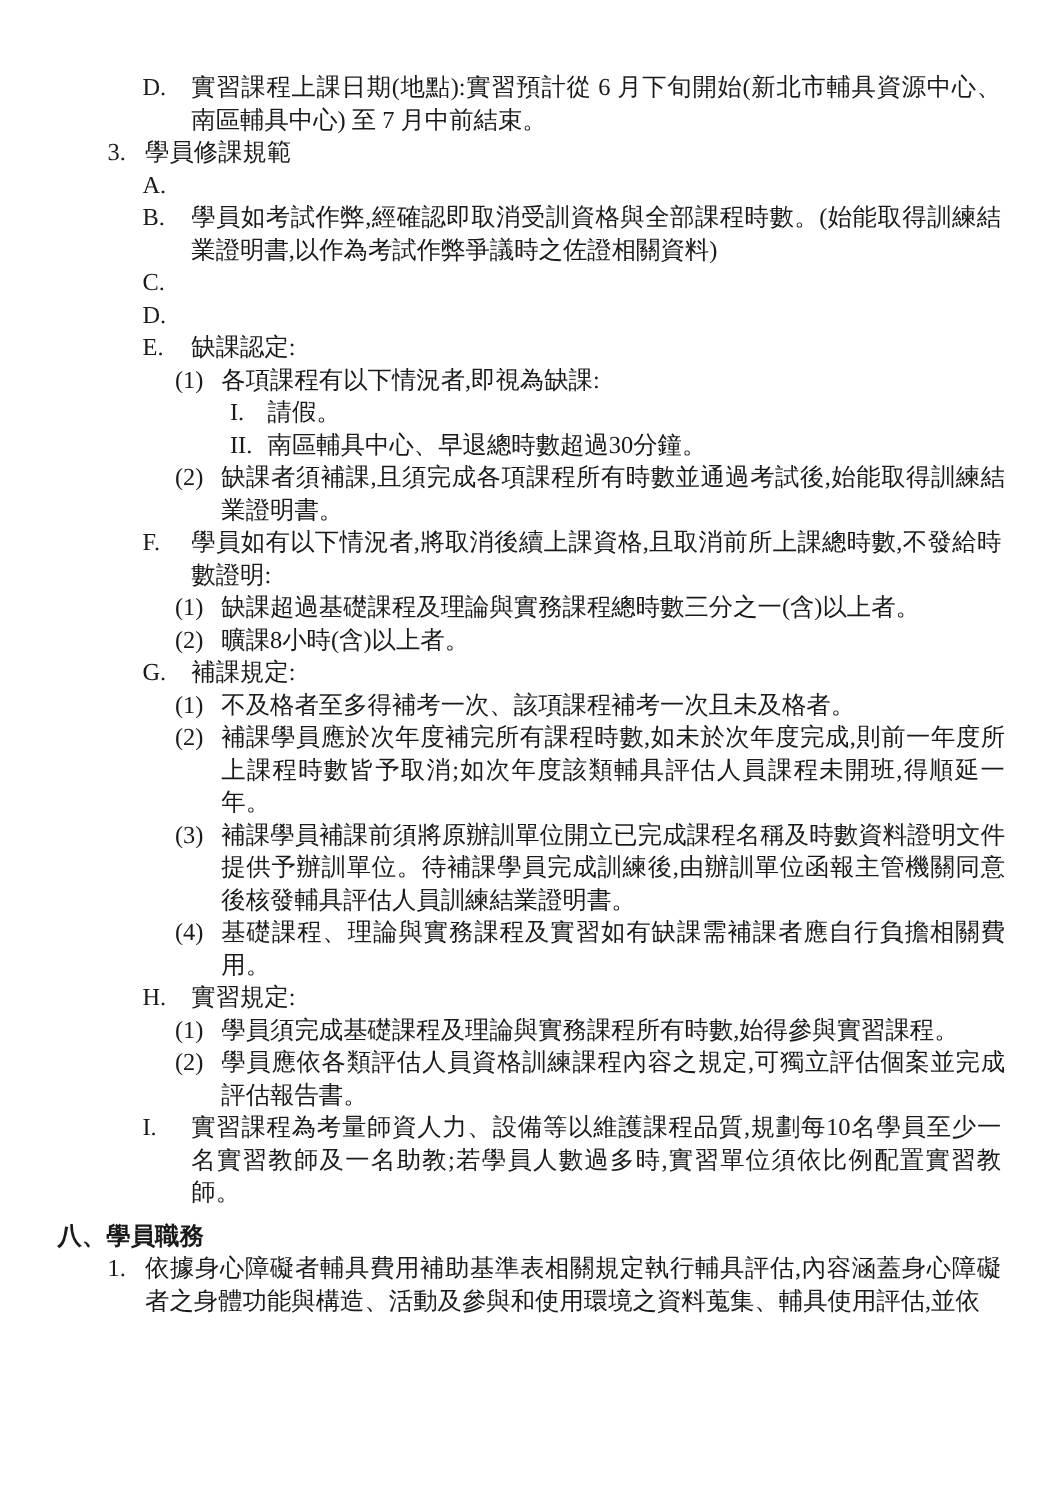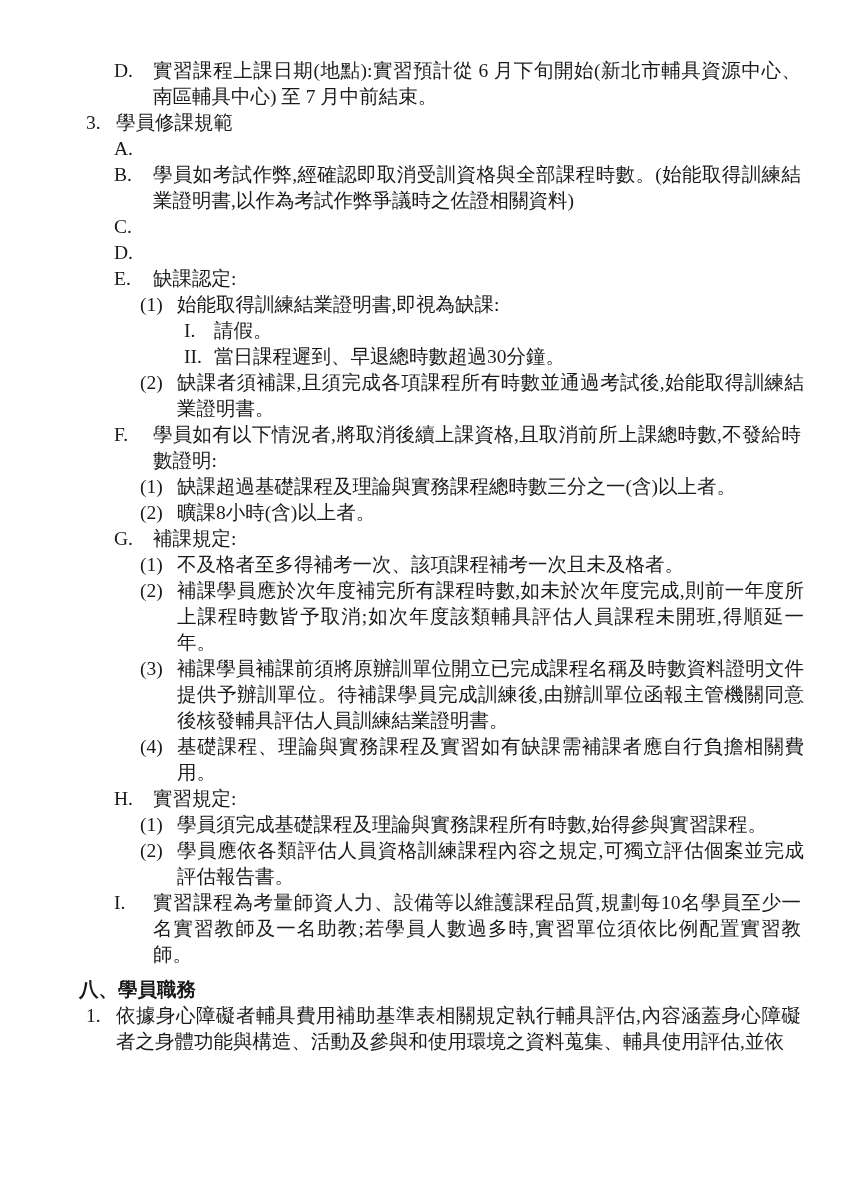--- a/index.html
+++ b/index.html
@@ -37,38 +37,37 @@
   .lvl-l2 { padding-left: 107px; width: 648px; }
   .lvl-l2 > .marker { left: 68px; }
   .lvl-l3 { padding-left: 131px; width: 627px; }
   .lvl-l3 > .marker { left: 94px; }
   .lvl-l4 { padding-left: 168px; width: 587px; }
   .lvl-l4 > .marker { left: 138px; }
   .lvl-h1 {
     padding-left: 0;
     margin-top: 9px;
     font-weight: 700;
-    margin-left: 33px;
   }
   .lvl-h1 > .marker { position: static; }
 </style>
 </head>
 <body style="background: rgb(255, 255, 255); color: rgb(26, 26, 26);">
 
 <div class="doc">
     <div class="item lvl-l2"><span class="marker">D.</span><span class="text">實習課程上課日期(地點):實習預計從 6 月下旬開始(新北市輔具資源中心、南區輔具中心) 至 7 月中前結束。</span></div>
     <div class="item lvl-l1"><span class="marker">3.</span><span class="text">學員修課規範</span></div>
     <div class="item lvl-l2"><span class="marker">A.</span></div>
     <div class="item lvl-l2"><span class="marker">B.</span><span class="text">學員如考試作弊,經確認即取消受訓資格與全部課程時數。(始能取得訓練結業證明書,以作為考試作弊爭議時之佐證相關資料)</span></div>
     <div class="item lvl-l2"><span class="marker">C.</span></div>
     <div class="item lvl-l2"><span class="marker">D.</span></div>
     <div class="item lvl-l2"><span class="marker">E.</span><span class="text">缺課認定:</span></div>
-    <div class="item lvl-l3"><span class="marker">(1)</span><span class="text">始能取得訓練結業證明書,即視為缺課:</span></div>
+    <div class="item lvl-l3"><span class="marker">(1)</span><span class="text">各項課程有以下情況者,即視為缺課:</span></div>
     <div class="item lvl-l4"><span class="marker">I.</span><span class="text">請假。</span></div>
-    <div class="item lvl-l4"><span class="marker">II.</span><span class="text">當日課程遲到、早退總時數超過30分鐘。</span></div>
+    <div class="item lvl-l4"><span class="marker">II.</span><span class="text">南區輔具中心、早退總時數超過30分鐘。</span></div>
     <div class="item lvl-l3"><span class="marker">(2)</span><span class="text">缺課者須補課,且須完成各項課程所有時數並通過考試後,始能取得訓練結業證明書。</span></div>
     <div class="item lvl-l2"><span class="marker">F.</span><span class="text">學員如有以下情況者,將取消後續上課資格,且取消前所上課總時數,不發給時數證明:</span></div>
     <div class="item lvl-l3"><span class="marker">(1)</span><span class="text">缺課超過基礎課程及理論與實務課程總時數三分之一(含)以上者。</span></div>
     <div class="item lvl-l3"><span class="marker">(2)</span><span class="text">曠課8小時(含)以上者。</span></div>
     <div class="item lvl-l2"><span class="marker">G.</span><span class="text">補課規定:</span></div>
     <div class="item lvl-l3"><span class="marker">(1)</span><span class="text">不及格者至多得補考一次、該項課程補考一次且未及格者。</span></div>
     <div class="item lvl-l3"><span class="marker">(2)</span><span class="text">補課學員應於次年度補完所有課程時數,如未於次年度完成,則前一年度所上課程時數皆予取消;如次年度該類輔具評估人員課程未開班,得順延一年。</span></div>
     <div class="item lvl-l3"><span class="marker">(3)</span><span class="text">補課學員補課前須將原辦訓單位開立已完成課程名稱及時數資料證明文件提供予辦訓單位。待補課學員完成訓練後,由辦訓單位函報主管機關同意後核發輔具評估人員訓練結業證明書。</span></div>
     <div class="item lvl-l3"><span class="marker">(4)</span><span class="text">基礎課程、理論與實務課程及實習如有缺課需補課者應自行負擔相關費用。</span></div>
     <div class="item lvl-l2"><span class="marker">H.</span><span class="text">實習規定:</span></div>

